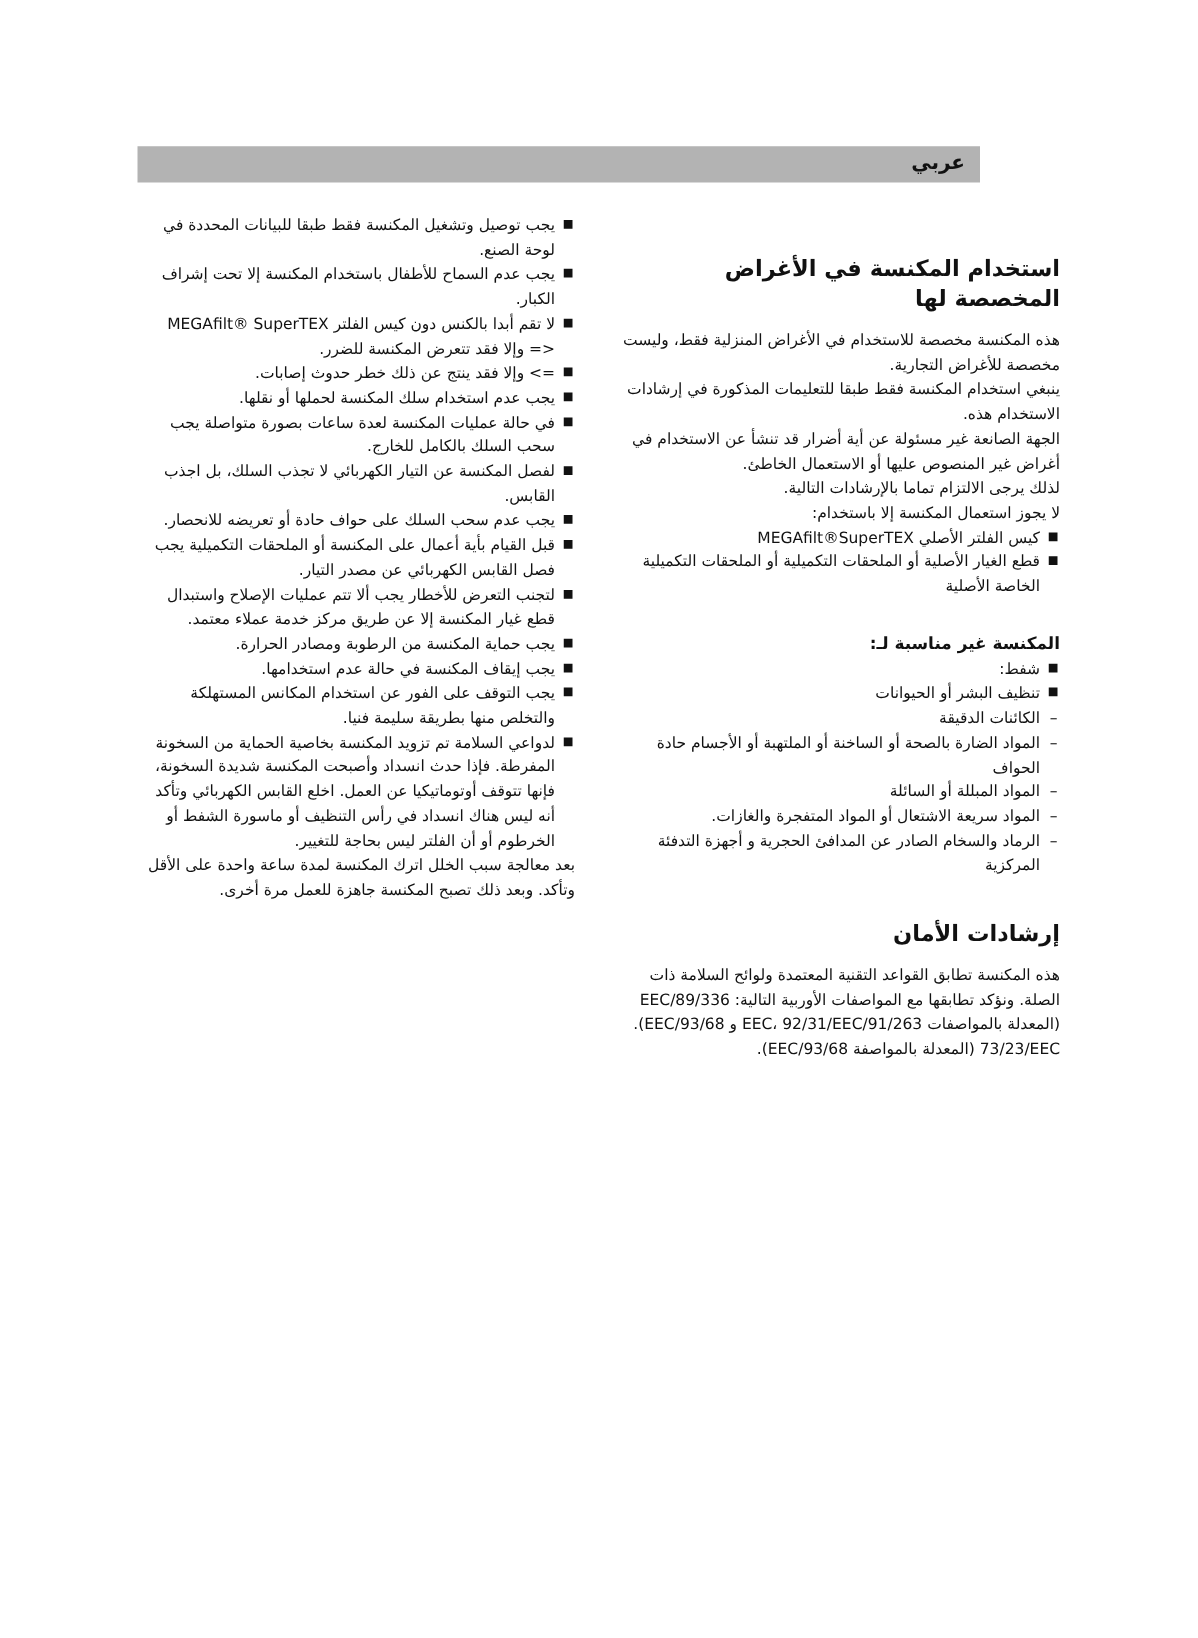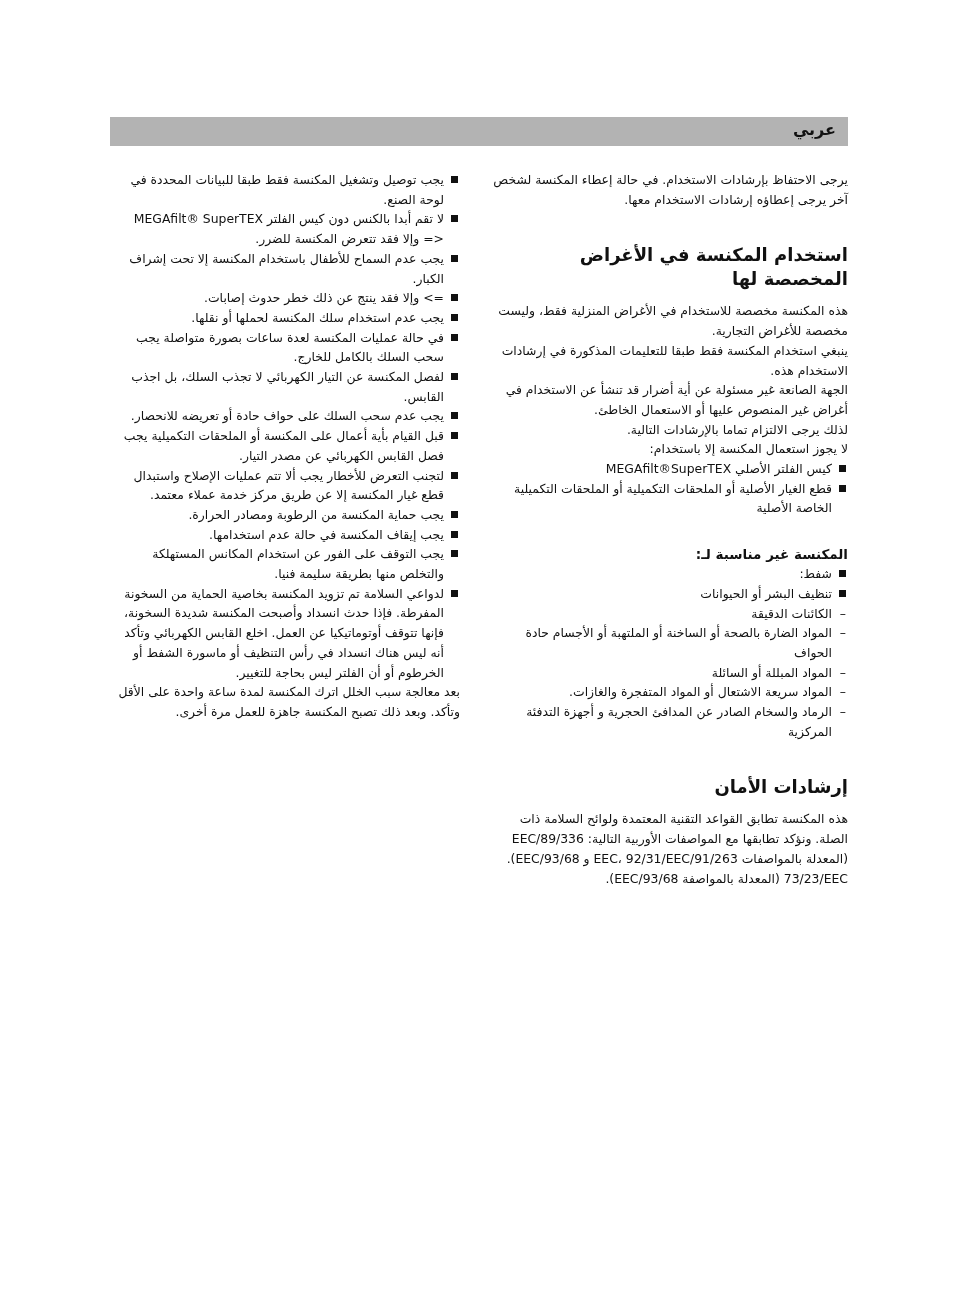--- a/index.html
+++ b/index.html
@@ -2,21 +2,21 @@
 <html lang="ar" dir="rtl"><head>
 <meta charset="utf-8">
 <style>
   html, body { margin: 0; padding: 0; background: #ffffff; }
   body {
     width: 958px; height: 1310px; position: relative; overflow: hidden;
     font-family: "DejaVu Sans", "Liberation Sans", sans-serif;
     color: #111111;
   }
   .header-bar {
-    position: absolute; left: 110px; top: 117px; width: 738px; height: 29px;
+    position: absolute; left: 110px; top: 117px; width: 674px; height: 29px;
     background: #b3b3b3;
   }
   .header-title {
     position: absolute; right: 12px; top: 3px;
     font-size: 16px; font-weight: bold; color: #111;
   }
   .col {
     position: absolute; direction: rtl; 
     font-size: 12.4px; line-height: 19.7px;
   }
@@ -35,21 +35,20 @@
   li.dash::before { content: "–"; position: absolute; right: 2px; top: 0; }
 </style>
 </head>
 <body>
 
 <div class="header-bar">
   <span class="header-title">عربي</span>
 </div>
 
 <div class="col col-right">
-  <p>يرجى الاحتفاظ بإرشادات الاستخدام. في حالة إعطاء المكنسة لشخص آخر يرجى إعطاؤه إرشادات الاستخدام معها.</p>
 
   <div style="height:34px"></div>
   <h2 class="h2">استخدام المكنسة في الأغراض المخصصة لها</h2>
   <div style="height:10px"></div>
   <p>هذه المكنسة مخصصة للاستخدام في الأغراض المنزلية فقط، وليست مخصصة للأغراض التجارية.</p>
   <p>ينبغي استخدام المكنسة فقط طبقا للتعليمات المذكورة في إرشادات الاستخدام هذه.</p>
   <p>الجهة الصانعة غير مسئولة عن أية أضرار قد تنشأ عن الاستخدام في أغراض غير المنصوص عليها أو الاستعمال الخاطئ.</p>
   <p>لذلك يرجى الالتزام تماما بالإرشادات التالية.</p>
   <p>لا يجوز استعمال المكنسة إلا باستخدام:</p>
   <ul>
@@ -73,22 +72,22 @@
 
   <div style="height:34px"></div>
   <h2 class="h2">إرشادات الأمان</h2>
   <div style="height:10px"></div>
   <p>هذه المكنسة تطابق القواعد التقنية المعتمدة ولوائح السلامة ذات الصلة. ونؤكد تطابقها مع المواصفات الأوربية التالية: 89/336/EEC (المعدلة بالمواصفات 91/263/EEC، 92/31/EEC و 93/68/EEC). 73/23/EEC (المعدلة بالمواصفة 93/68/EEC).</p>
 </div>
 
 <div class="col col-left">
   <ul>
     <li class="sq">يجب توصيل وتشغيل المكنسة فقط طبقا للبيانات المحددة في لوحة الصنع.</li>
+    <li class="sq">يجب عدم السماح للأطفال باستخدام المكنسة إلا تحت إشراف الكبار.</li>
     <li class="sq">لا تقم أبدا بالكنس دون كيس الفلتر MEGAfilt® SuperTEX &lt;= وإلا فقد تتعرض المكنسة للضرر.</li>
-    <li class="sq">يجب عدم السماح للأطفال باستخدام المكنسة إلا تحت إشراف الكبار.</li>
     <li class="sq">
       <p>=&gt; وإلا فقد ينتج عن ذلك خطر حدوث إصابات.</p>
     </li>
     <li class="sq">يجب عدم استخدام سلك المكنسة لحملها أو نقلها.</li>
     <li class="sq">في حالة عمليات المكنسة لعدة ساعات بصورة متواصلة يجب سحب السلك بالكامل للخارج.</li>
     <li class="sq">لفصل المكنسة عن التيار الكهربائي لا تجذب السلك، بل اجذب القابس.</li>
     <li class="sq">يجب عدم سحب السلك على حواف حادة أو تعريضه للانحصار.</li>
     <li class="sq">قبل القيام بأية أعمال على المكنسة أو الملحقات التكميلية يجب فصل القابس الكهربائي عن مصدر التيار.</li>
     <li class="sq">لتجنب التعرض للأخطار يجب ألا تتم عمليات الإصلاح واستبدال قطع غيار المكنسة إلا عن طريق مركز خدمة عملاء معتمد.</li>
     <li class="sq">يجب حماية المكنسة من الرطوبة ومصادر الحرارة.</li>

